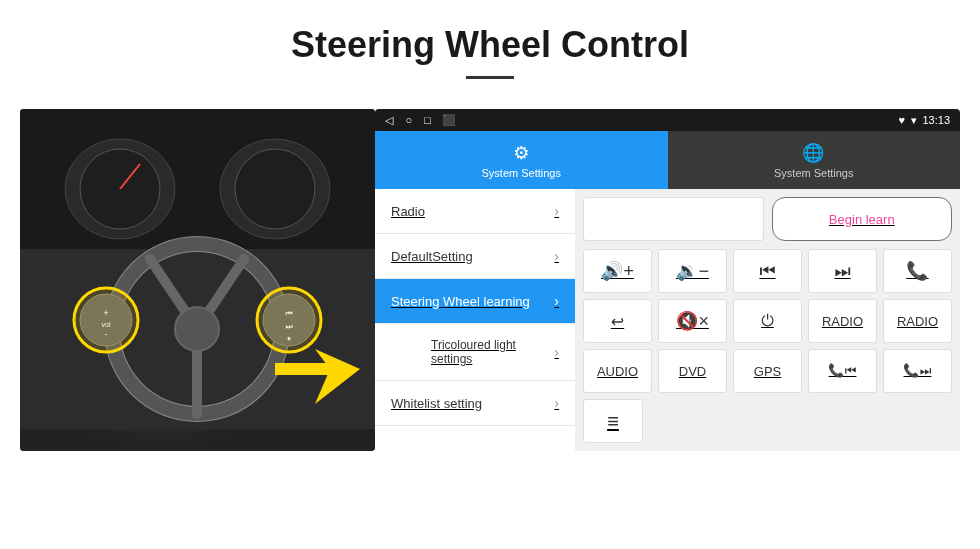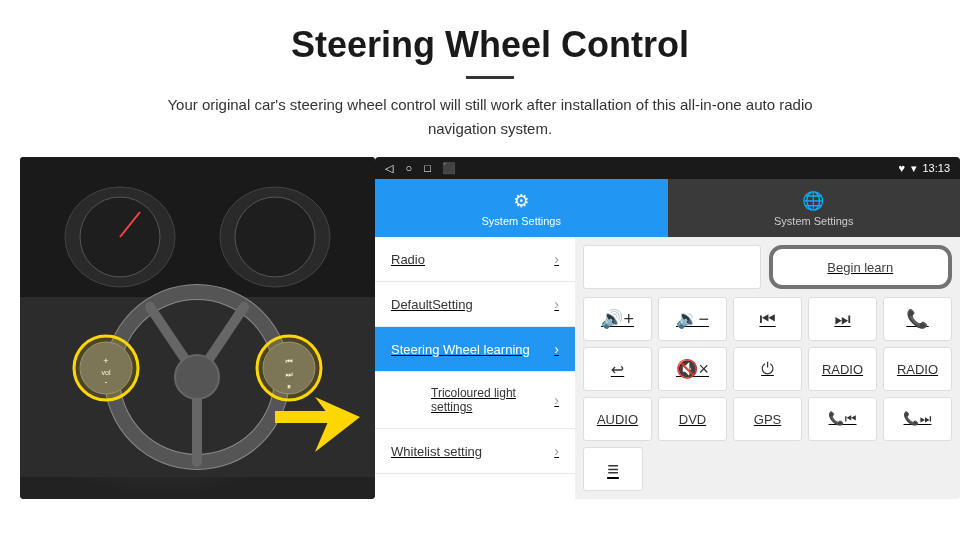--- a/index.html
+++ b/index.html
@@ -169,27 +169,27 @@
       flex: 1;
       height: 44px;
       background: #fff;
       border: 1px solid #ddd;
       border-radius: 3px;
     }
     .begin-learn-btn {
       flex: 1;
       height: 44px;
       background: #fff;
-      border: 4px solid #737373;
+      border: 1px solid #737373;
       border-radius: 13px;
       display: flex;
       align-items: center;
       justify-content: center;
       font-size: 13px;
-      color: #404040;
+      color: #ec4899;
       cursor: pointer;
     }
 
     
     .control-grid {
       display: flex;
       flex-direction: column;
       gap: 6px;
     }
     .control-row {
@@ -213,21 +213,20 @@
     .ctrl-btn.icon-btn {
       font-size: 18px;
     }
   </style>
 </head>
 <body>
 
 <div class="header">
   <h1>Steering Wheel Control</h1>
   <div class="header-divider"></div>
-  <p>Your original car's steering wheel control will still work after installation of this all-in-one auto radio navigation system.</p>
 </div>
 
 <div class="main-content">
 
   <div class="car-image-section">
     <div class="car-image-bg">
       
       <svg width="355" height="320" viewBox="0 0 355 320" xmlns="http://www.w3.org/2000/svg">
 
         <rect width="355" height="320" fill="#1a1a1a"></rect>

